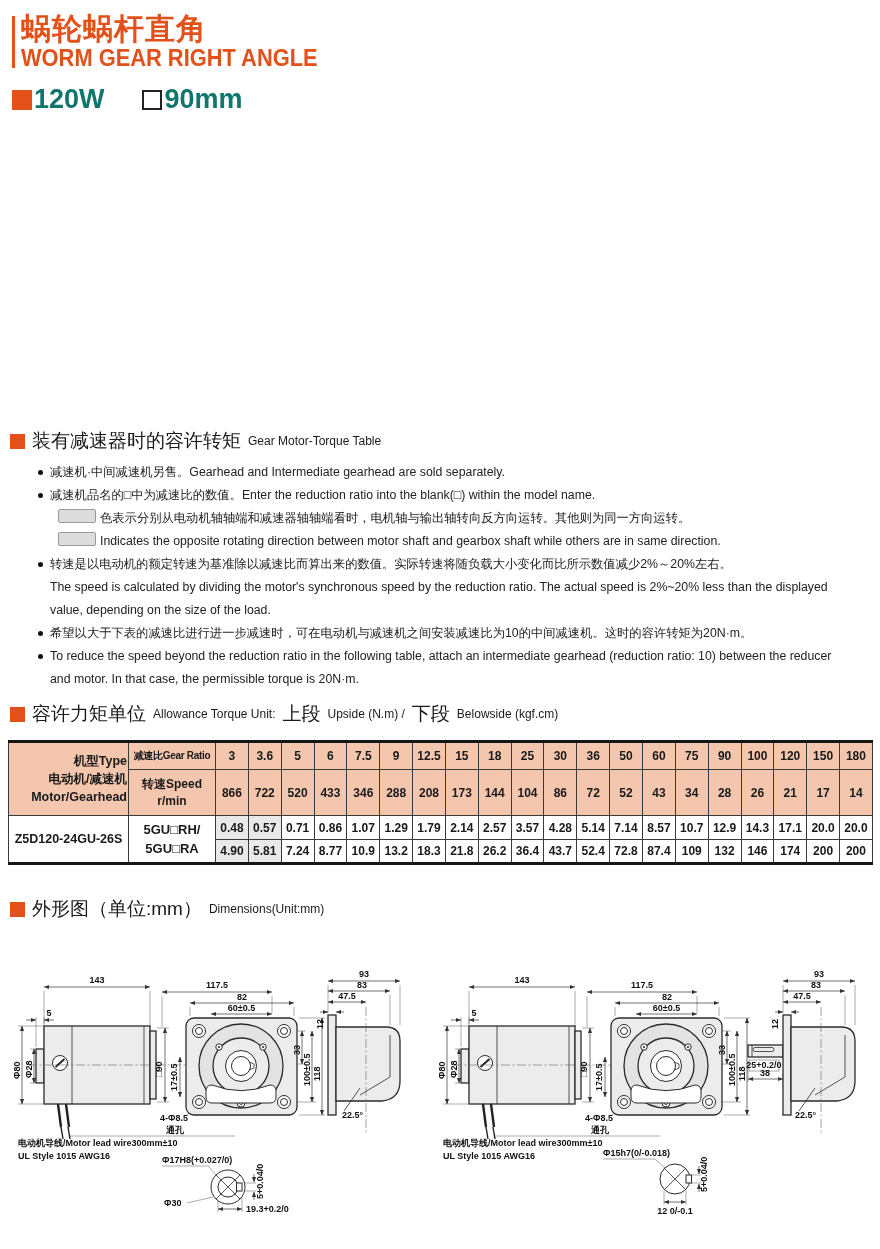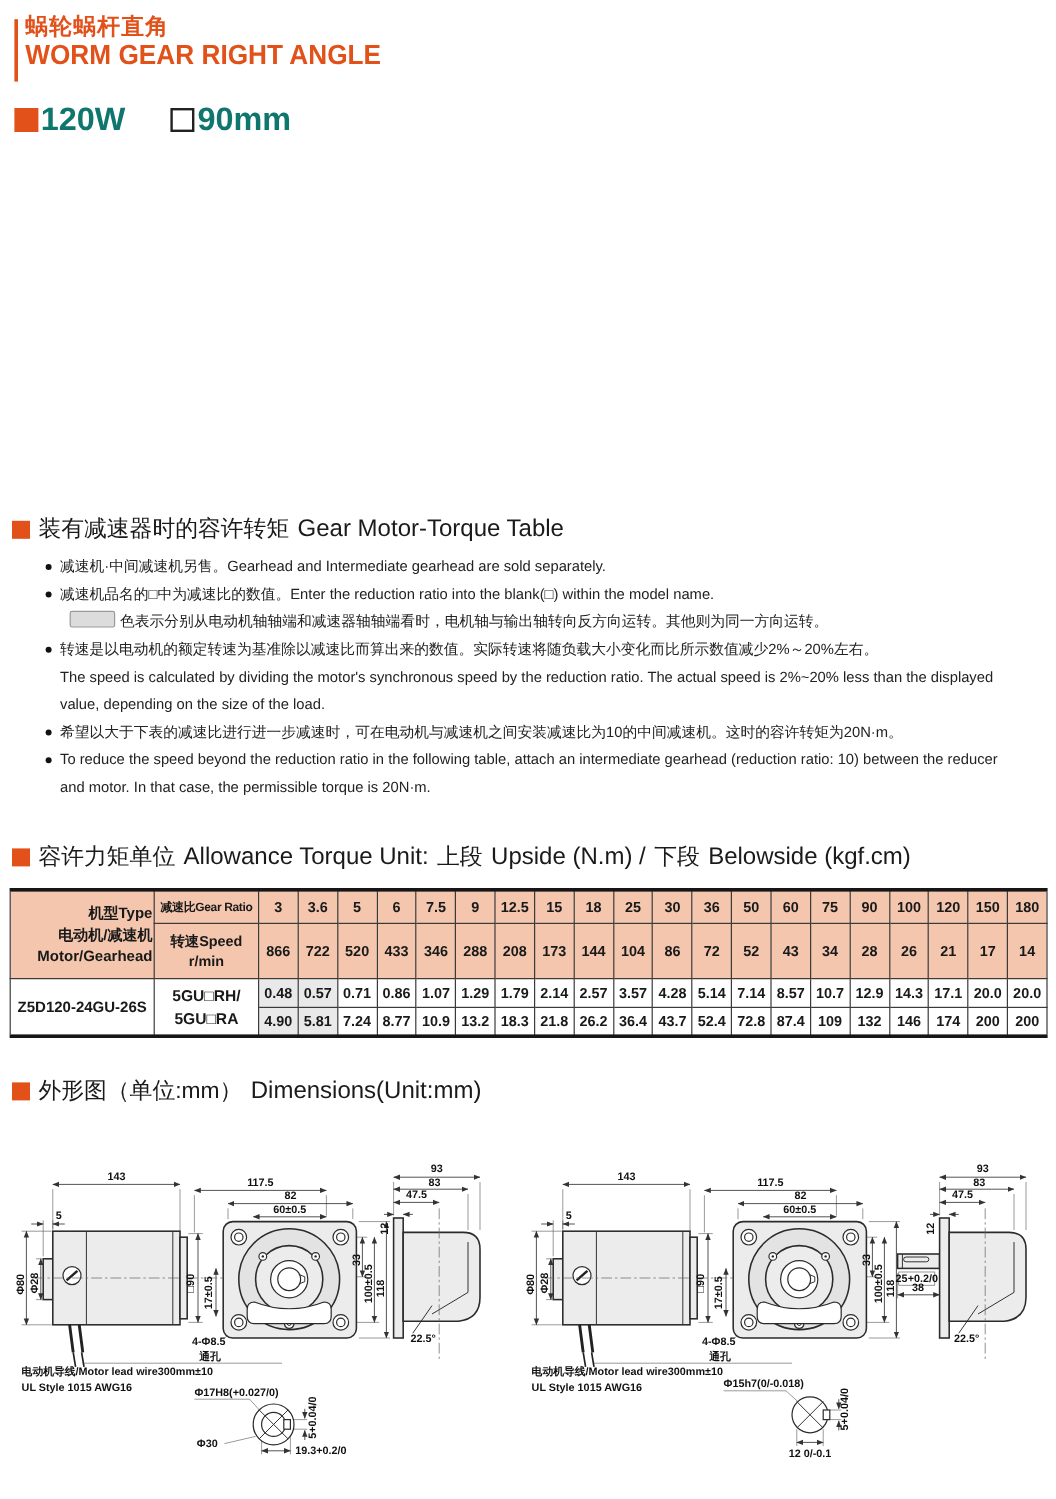--- a/index.html
+++ b/index.html
@@ -3,31 +3,31 @@
 <meta charset="utf-8">
 <style>
   html,body{margin:0;padding:0}
   body{width:880px;height:1249px;position:relative;background:#fff;
        font-family:"Liberation Sans",sans-serif;color:#1a1a1a;overflow:hidden}
   .abs{position:absolute}
 
   
   .hdr-bar{left:12px;top:16px;width:3px;height:52px;background:#e2511a}
   .hdr{left:21px;top:12px;line-height:1.12}
-  .hdr .zh{font-size:19px;font-weight:bold;color:#e2511a;letter-spacing:1px}
+  .hdr .zh{font-size:30px;font-weight:bold;color:#e2511a;letter-spacing:1px}
   .hdr .en{font-size:23px;font-weight:700;color:#e2511a;transform:scaleX(.95);transform-origin:left}
   .spec{left:12px;top:84px;display:flex;align-items:center;font-size:27px;font-weight:bold;color:#0f766e}
   .sq-solid{width:20px;height:20px;background:#e2511a;display:inline-block;margin-right:2px}
   .sq-out{width:16px;height:16px;border:2.5px solid #222;display:inline-block;margin:0 3px 0 37px}
 
   
   .sec{display:flex;align-items:center;gap:7px}
   .sec-sq{width:15px;height:15px;background:#e2511a;flex:0 0 auto}
   .sec-zh{font-size:19px;font-weight:normal}
-  .sec-en{font-size:20px;font-weight:500}
+  .sec-en{font-size:12px;font-weight:500}
 
   
   .notes{left:10px;top:461px;width:845px;font-size:12.3px;line-height:23px;color:#222}
   .note{padding-left:40px;position:relative}
   .note.b::before{content:"";position:absolute;left:28px;top:9px;width:5px;height:5px;border-radius:50%;background:#111}
   .note.bx{padding-left:48px}
   .graybox{display:inline-block;width:36px;height:12px;background:#dcdcdc;border:1px solid #999;
            border-radius:2px;vertical-align:-1px;margin-right:4px}
 
   
@@ -76,20 +76,21 @@
 
 <div class="abs sec" style="left:10px;top:428px">
   <span class="sec-sq"></span>
   <span class="sec-zh">装有减速器时的容许转矩</span>
   <span class="sec-en">Gear Motor-Torque Table</span>
 </div>
 <div class="abs notes">
     <div class="note b">减速机·中间减速机另售。Gearhead and Intermediate gearhead are sold separately.</div>
     <div class="note b">减速机品名的□中为减速比的数值。Enter the reduction ratio into the blank(□) within the model name.</div>
     <div class="note bx"><span class="graybox"></span>色表示分别从电动机轴轴端和减速器轴轴端看时，电机轴与输出轴转向反方向运转。其他则为同一方向运转。</div>
+    <div class="note bx"><span class="graybox"></span>Indicates the opposite rotating direction between motor shaft and gearbox shaft while others are in same direction.</div>
     <div class="note b">转速是以电动机的额定转速为基准除以减速比而算出来的数值。实际转速将随负载大小变化而比所示数值减少2%～20%左右。</div>
     <div class="note">The speed is calculated by dividing the motor's synchronous speed by the reduction ratio. The actual speed is 2%~20% less than the displayed value, depending on the size of the load.</div>
     <div class="note b">希望以大于下表的减速比进行进一步减速时，可在电动机与减速机之间安装减速比为10的中间减速机。这时的容许转矩为20N·m。</div>
     <div class="note b">To reduce the speed beyond the reduction ratio in the following table, attach an intermediate gearhead (reduction ratio: 10) between the reducer and motor. In that case, the permissible torque is 20N·m.</div>
   </div>
 
 <div class="abs sec" style="left:10px;top:701px">
   <span class="sec-sq"></span>
   <span class="sec-zh">容许力矩单位</span>
   <span class="sec-en"> Allowance Torque Unit: </span>

